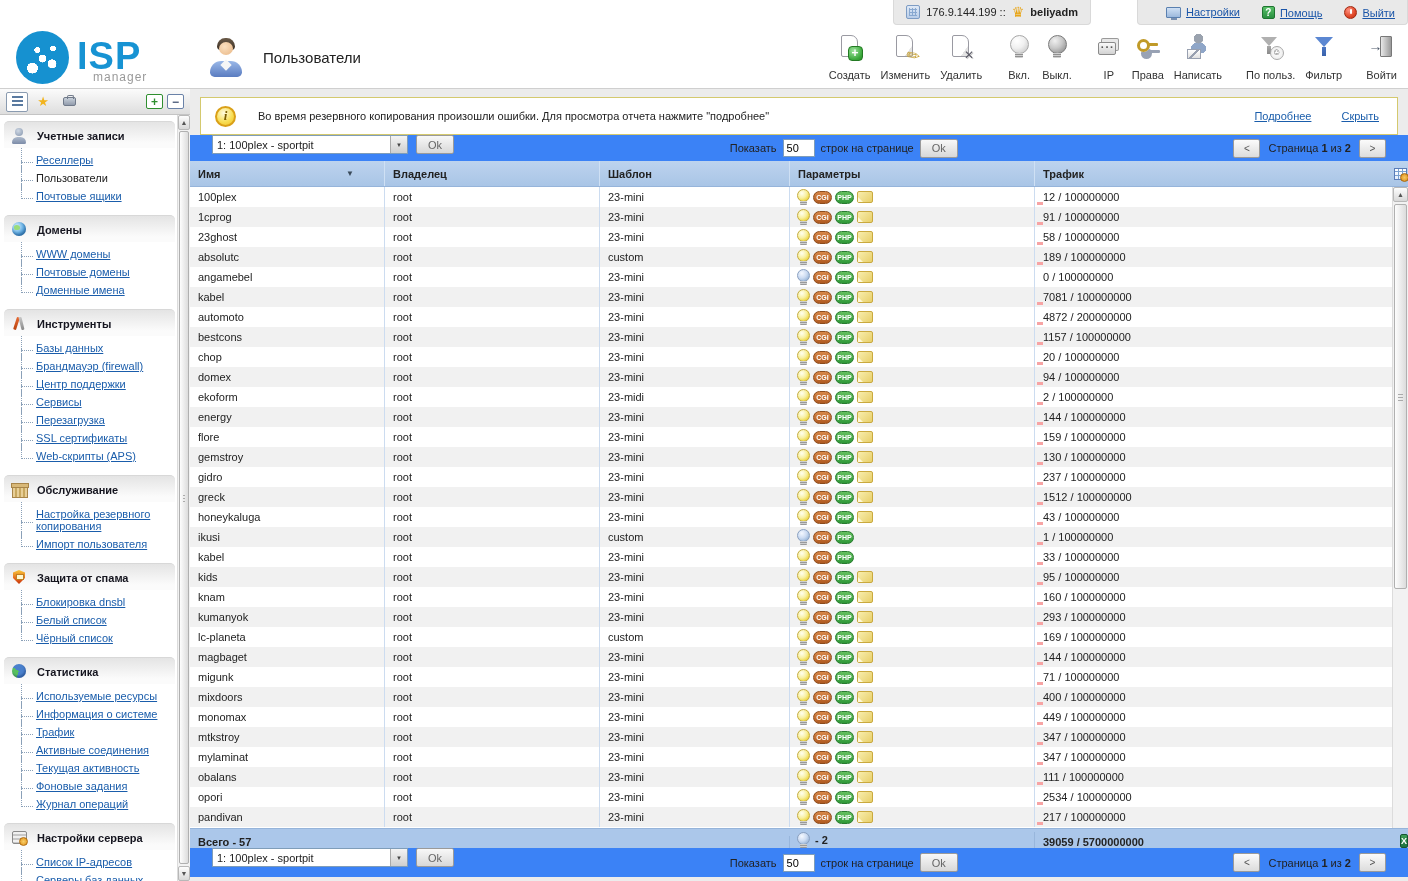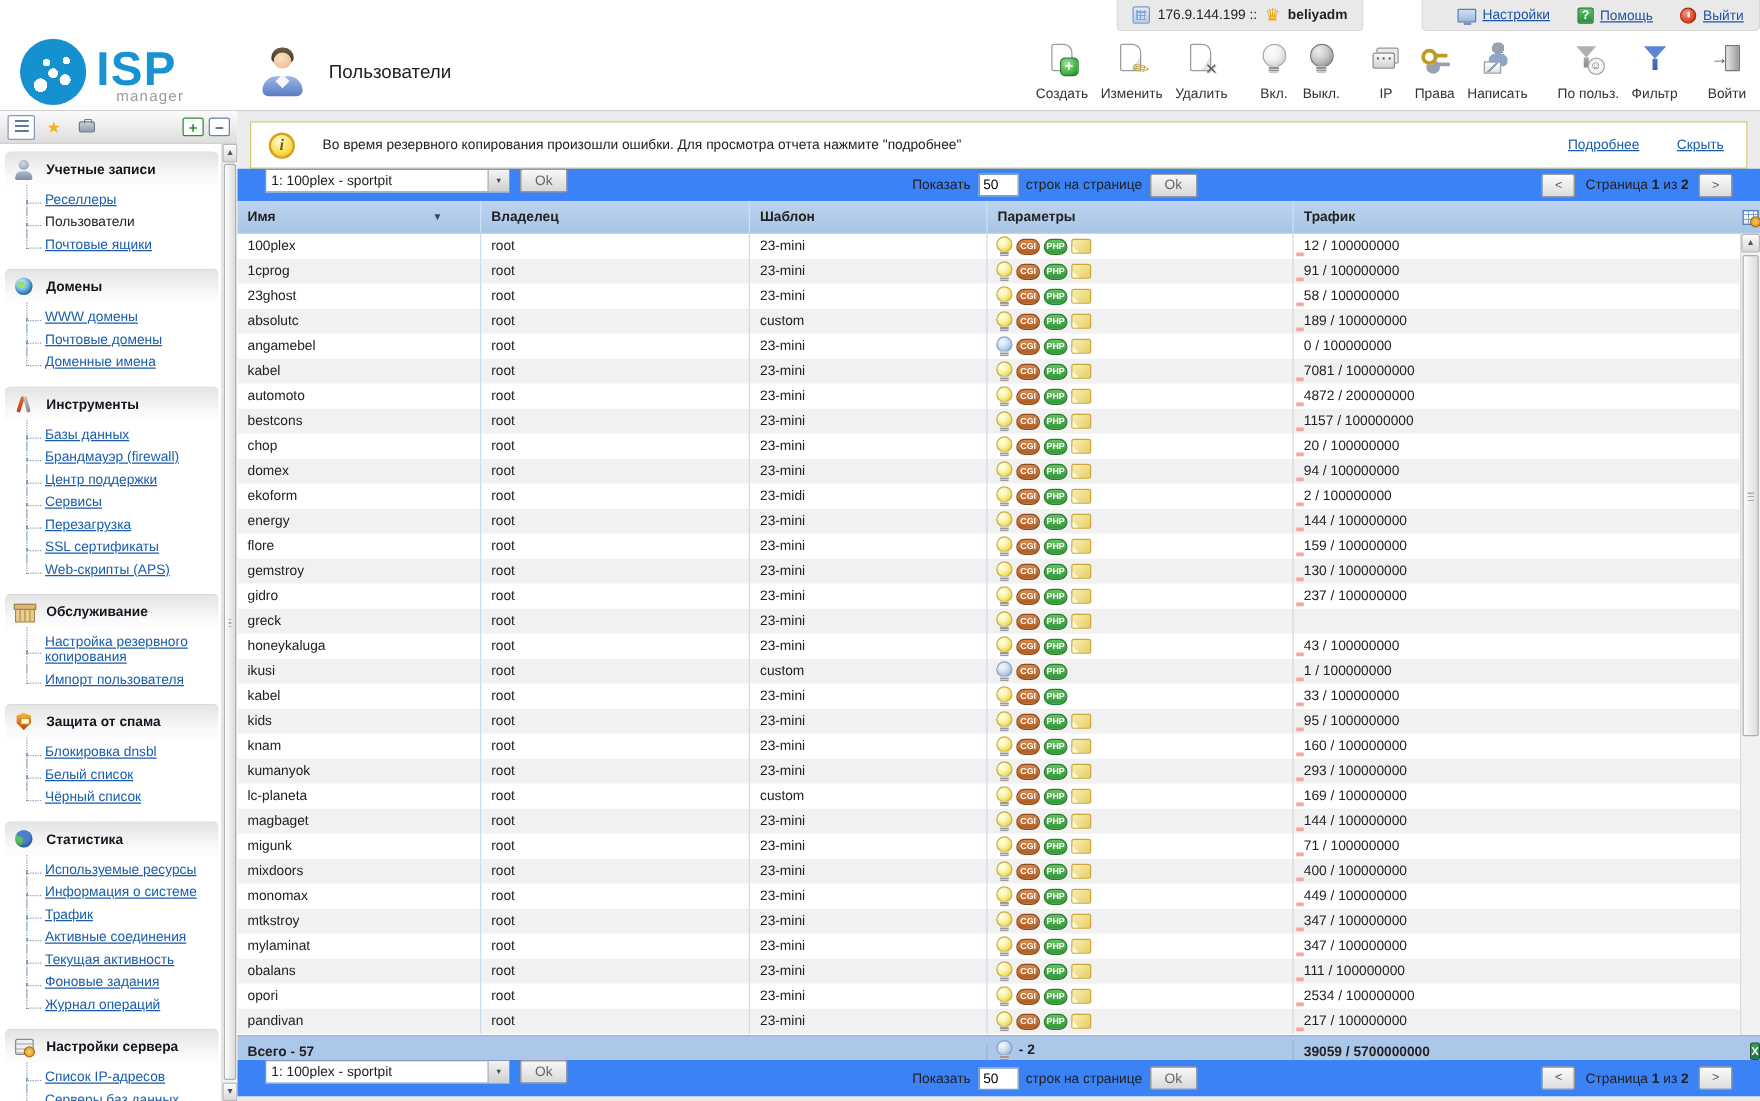--- a/index.html
+++ b/index.html
@@ -756,20 +756,24 @@
         <div class="trow alt">
     <span class="tcell c1 cell-name">greck</span>
     <span class="tcell c2 cell-owner">root</span>
     <span class="tcell c3 cell-tpl">23-mini</span>
     <span class="tcell c4 cell-params">
       <span class="pbulb"></span>
       <span class="badge badge-cgi">CGI</span>
       <span class="badge badge-php">PHP</span>
       <span class="folder"></span>
     </span>
+    <span class="tcell c5 cell-traffic">
+      <span class="tbar"></span>
+      <span class="tval">1512 / 100000000</span>
+    </span>
   </div>
         <div class="trow">
     <span class="tcell c1 cell-name">honeykaluga</span>
     <span class="tcell c2 cell-owner">root</span>
     <span class="tcell c3 cell-tpl">23-mini</span>
     <span class="tcell c4 cell-params">
       <span class="pbulb"></span>
       <span class="badge badge-cgi">CGI</span>
       <span class="badge badge-php">PHP</span>
       <span class="folder"></span>

